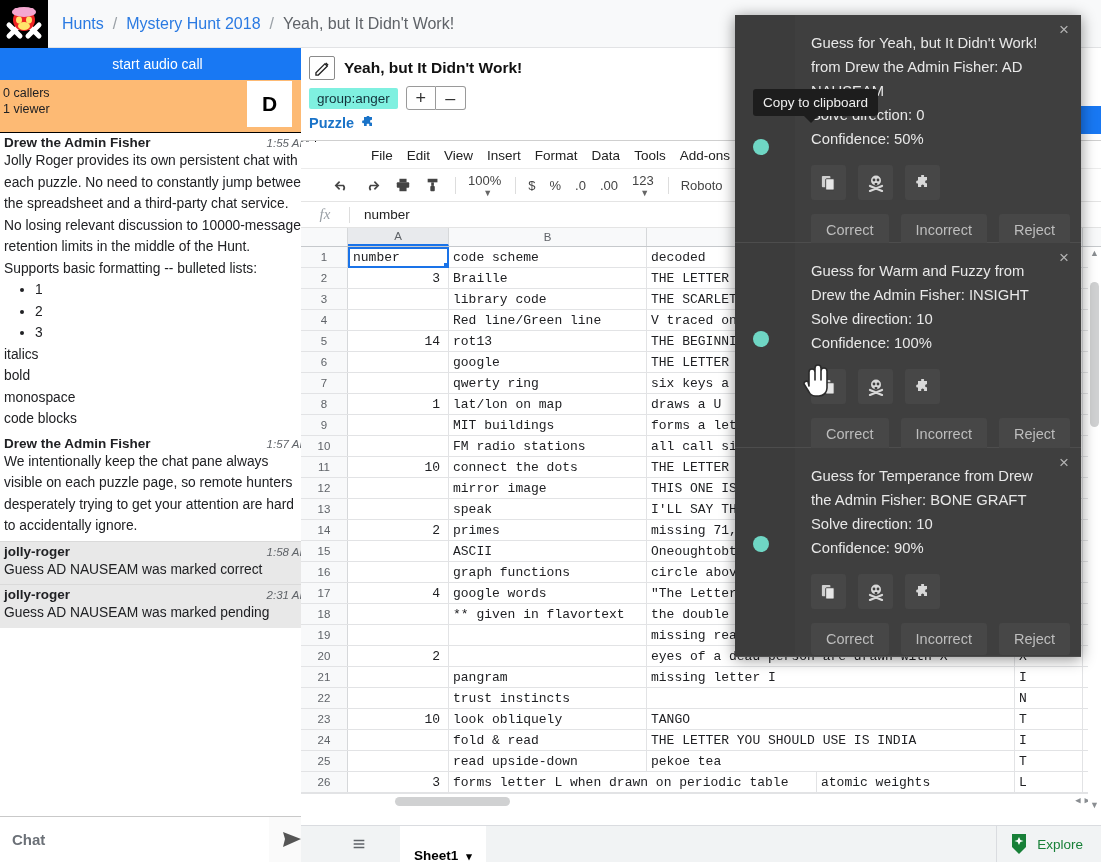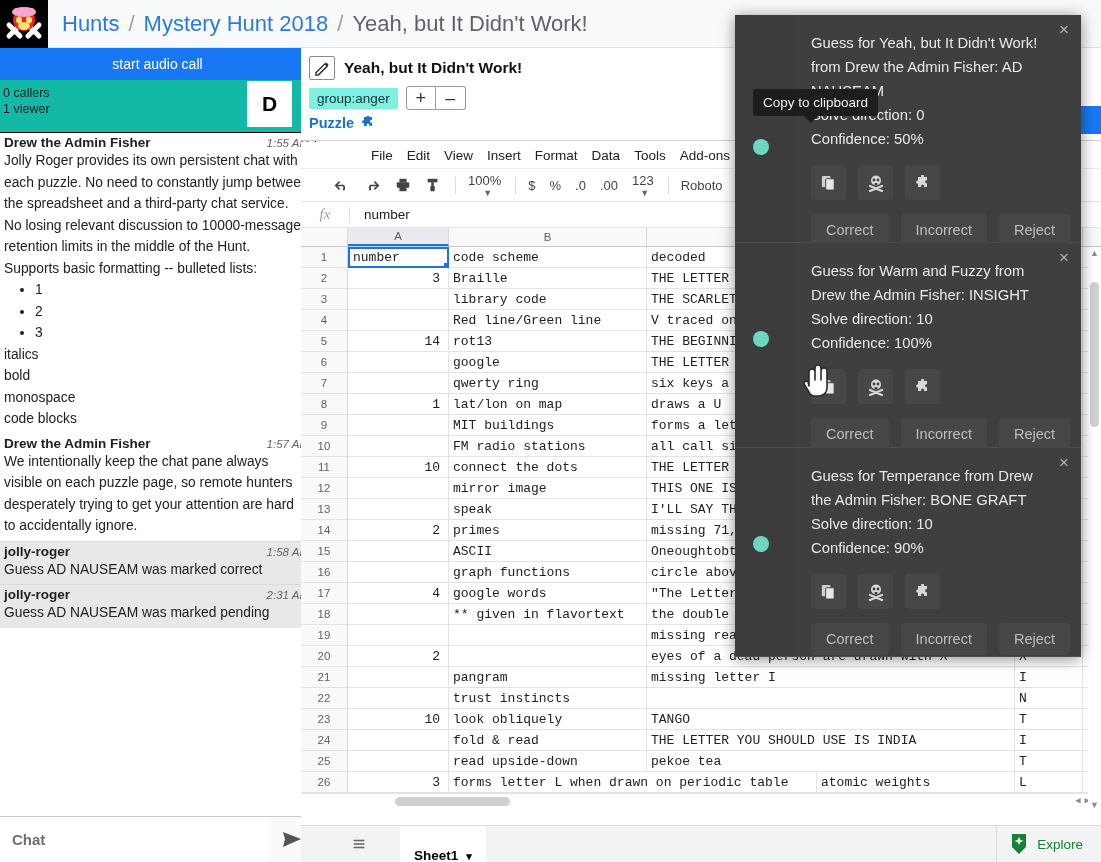--- a/index.html
+++ b/index.html
@@ -16,38 +16,38 @@
   .topbar {
     position: absolute; left: 0; top: 0; width: 1101px; height: 48px;
     background: #f8f9fa; border-bottom: 1px solid #e2e3e5;
     display: flex; align-items: center;
   }
   .logo {
     width: 48px; height: 48px; background: #000; flex: 0 0 48px;
     position: relative; overflow: hidden;
   }
   .logo svg { display:block; }
-  .crumbs { display: flex; align-items: center; padding-left: 14px; font-size: 22px; }
+  .crumbs { display: flex; align-items: center; padding-left: 14px; font-size: 16px; }
   .crumbs a { color: #2a7ae2; text-decoration: none; }
   .crumbs .sep { color: #9aa0a6; margin: 0 9px; }
   .crumbs .cur { color: #5f6368; }
 
   
   .chatcol {
     position: absolute; left: 0; top: 48px; width: 316px; height: 814px;
     border-right: 1px solid #000; background: #fff;
     display: flex; flex-direction: column;
   }
   .callbtn {
     height: 32px; background: #1878f3; color: #fff; font-size: 14px;
     display: flex; align-items: center; justify-content: center;
     cursor: pointer; flex: 0 0 32px;
   }
   .callinfo {
-    background: #14b8a6; position: relative; flex: 0 0 53px;
+    background: #fdba74; position: relative; flex: 0 0 53px;
     font-size: 12.5px; color: #202124; padding: 5px 0 0 3px; line-height: 16px;
     border-bottom: 1px solid #000;
   }
   .avatar {
     position: absolute; right: 23px; top: 1px; width: 45px; height: 46px;
     background: #fff; display: flex; align-items: center; justify-content: center;
     font-weight: bold; font-size: 21px; color: #000;
   }
   .msgs { flex: 1 1 auto; overflow: hidden; }
   .msg { padding: 2px 6px 4px 4px; position: relative; }

